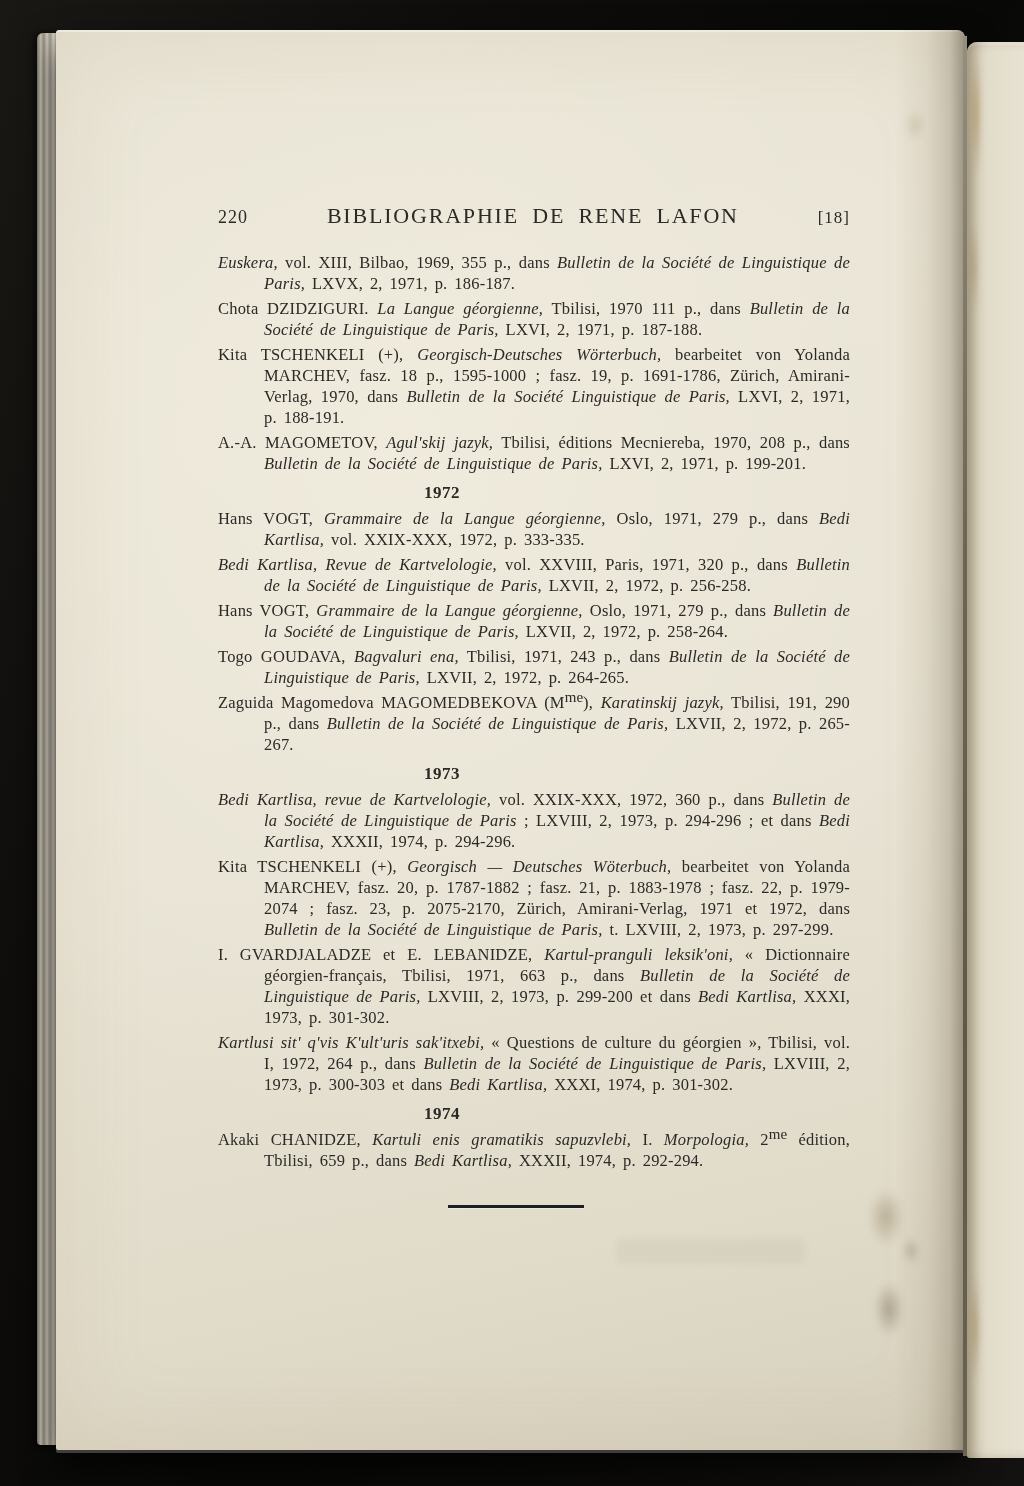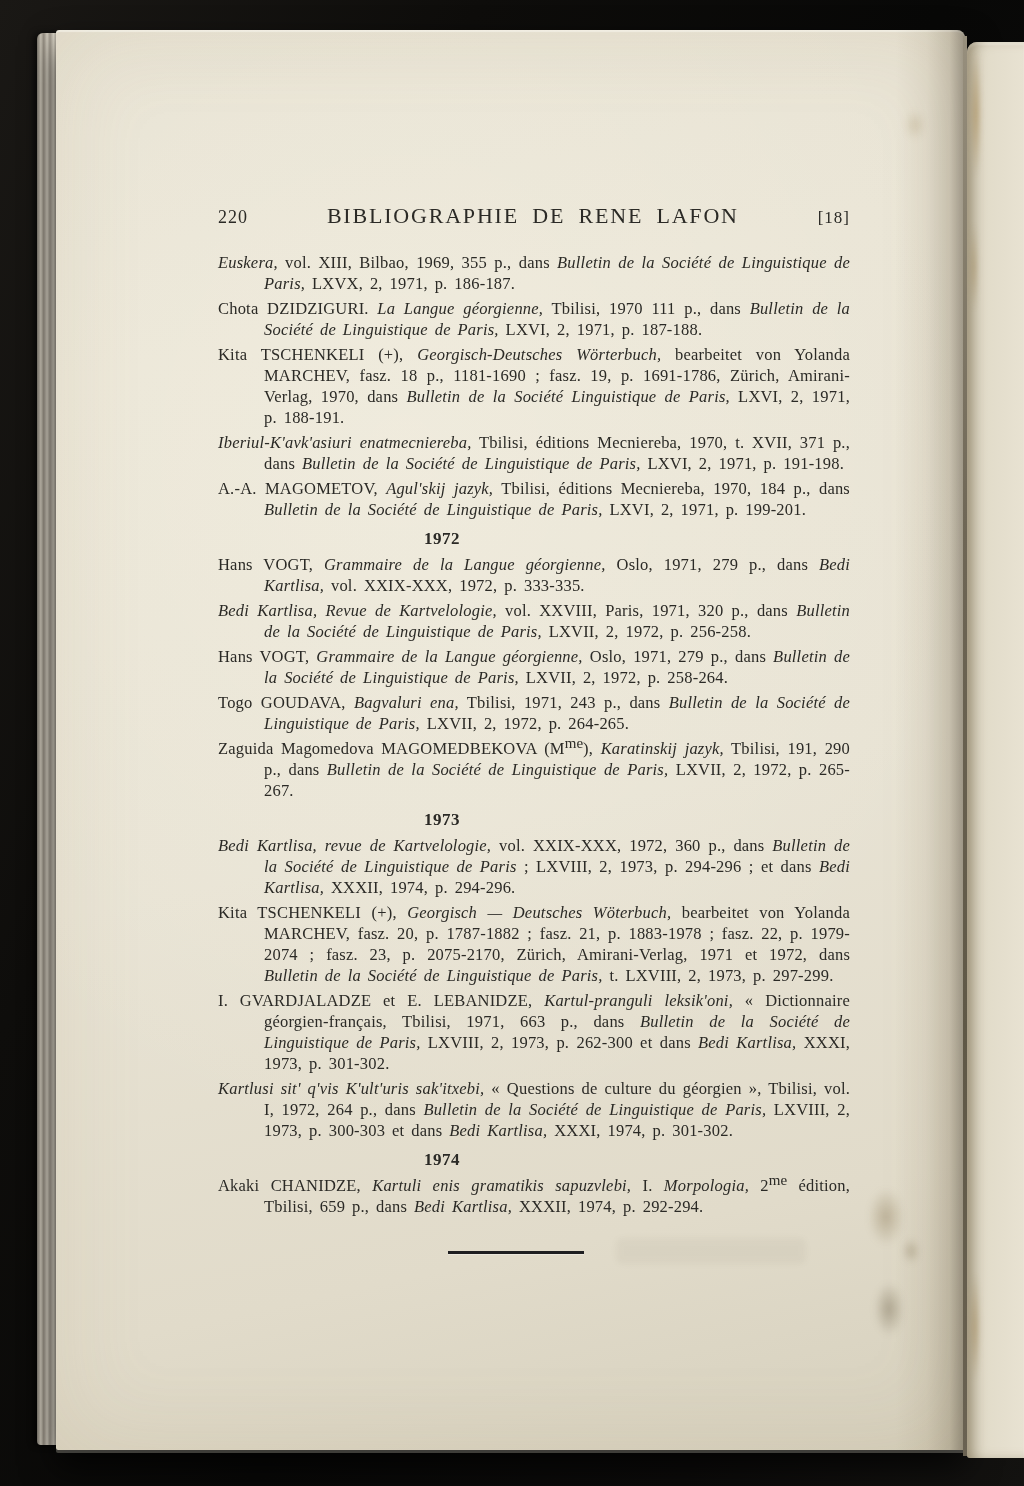--- a/index.html
+++ b/index.html
@@ -91,33 +91,32 @@
     <div class="page-header">
       <span class="page-number">220</span>
       <span class="page-title">BIBLIOGRAPHIE DE RENE LAFON</span>
       <span class="page-ref">[18]</span>
     </div>
 
     <div class="text-block">
 
       <p class="entry"><span class="it">Euskera,</span><span> vol. XIII, Bilbao, 1969, 355 p., dans </span><span class="it">Bulletin de la Société de Linguistique de Paris,</span><span> LXVX, 2, 1971, p. 186-187.</span></p>
         <p class="entry"><span>Chota DZIDZIGURI. </span><span class="it">La Langue géorgienne,</span><span> Tbilisi, 1970 111 p., dans </span><span class="it">Bulletin de la Société de Linguistique de Paris,</span><span> LXVI, 2, 1971, p. 187-188.</span></p>
-        <p class="entry"><span>Kita TSCHENKELI (+), </span><span class="it">Georgisch-Deutsches Wörterbuch,</span><span> bearbeitet von Yolanda MARCHEV, fasz. 18 p., 1181-1690 ; fasz. 19, p. 1691-1786, Zürich, Amirani-Verlag, 1970, dans </span><span class="it">Bulletin de la Société Linguistique de Paris,</span><span> LXVI, 2, 1971, p. 188-191.</span></p>
-        <p class="entry"><span class="it">Iberiul-K'avk'asiuri enatmecniereba,</span><span> Tbilisi, éditions Mecniereba, 1970, t. XVII, 371 p., dans </span><span class="it">Bulletin de la Société de Linguistique de Paris,</span><span> LXVI, 2, 1971, p. 191-198.</span></p>
-        <p class="entry"><span>A.-A. MAGOMETOV, </span><span class="it">Agul'skij jazyk,</span><span> Tbilisi, éditions Mecniereba, 1970, 184 p., dans </span><span class="it">Bulletin de la Société de Linguistique de Paris,</span><span> LXVI, 2, 1971, p. 199-201.</span></p>
+        <p class="entry"><span>Kita TSCHENKELI (+), </span><span class="it">Georgisch-Deutsches Wörterbuch,</span><span> bearbeitet von Yolanda MARCHEV, fasz. 18 p., 1595-1000 ; fasz. 19, p. 1691-1786, Zürich, Amirani-Verlag, 1970, dans </span><span class="it">Bulletin de la Société Linguistique de Paris,</span><span> LXVI, 2, 1971, p. 188-191.</span></p>
+        <p class="entry"><span>A.-A. MAGOMETOV, </span><span class="it">Agul'skij jazyk,</span><span> Tbilisi, éditions Mecniereba, 1970, 208 p., dans </span><span class="it">Bulletin de la Société de Linguistique de Paris,</span><span> LXVI, 2, 1971, p. 199-201.</span></p>
         <div class="year-heading">1972</div>
         <p class="entry"><span>Hans VOGT, </span><span class="it">Grammaire de la Langue géorgienne,</span><span> Oslo, 1971, 279 p., dans </span><span class="it">Bedi Kartlisa,</span><span> vol. XXIX-XXX, 1972, p. 333-335.</span></p>
         <p class="entry"><span class="it">Bedi Kartlisa, Revue de Kartvelologie,</span><span> vol. XXVIII, Paris, 1971, 320 p., dans </span><span class="it">Bulletin de la Société de Linguistique de Paris,</span><span> LXVII, 2, 1972, p. 256-258.</span></p>
         <p class="entry"><span>Hans VOGT, </span><span class="it">Grammaire de la Langue géorgienne,</span><span> Oslo, 1971, 279 p., dans </span><span class="it">Bulletin de la Société de Linguistique de Paris,</span><span> LXVII, 2, 1972, p. 258-264.</span></p>
         <p class="entry"><span>Togo GOUDAVA, </span><span class="it">Bagvaluri ena,</span><span> Tbilisi, 1971, 243 p., dans </span><span class="it">Bulletin de la Société de Linguistique de Paris,</span><span> LXVII, 2, 1972, p. 264-265.</span></p>
         <p class="entry"><span>Zaguida Magomedova MAGOMEDBEKOVA (M</span><sup>me</sup><span>), </span><span class="it">Karatinskij jazyk,</span><span> Tbilisi, 191, 290 p., dans </span><span class="it">Bulletin de la Société de Linguistique de Paris,</span><span> LXVII, 2, 1972, p. 265-267.</span></p>
         <div class="year-heading">1973</div>
         <p class="entry"><span class="it">Bedi Kartlisa, revue de Kartvelologie,</span><span> vol. XXIX-XXX, 1972, 360 p., dans </span><span class="it">Bulletin de la Société de Linguistique de Paris</span><span> ; LXVIII, 2, 1973, p. 294-296 ; et dans </span><span class="it">Bedi Kartlisa,</span><span> XXXII, 1974, p. 294-296.</span></p>
         <p class="entry"><span>Kita TSCHENKELI (+), </span><span class="it">Georgisch — Deutsches Wöterbuch,</span><span> bearbeitet von Yolanda MARCHEV, fasz. 20, p. 1787-1882 ; fasz. 21, p. 1883-1978 ; fasz. 22, p. 1979-2074 ; fasz. 23, p. 2075-2170, Zürich, Amirani-Verlag, 1971 et 1972, dans </span><span class="it">Bulletin de la Société de Linguistique de Paris,</span><span> t. LXVIII, 2, 1973, p. 297-299.</span></p>
-        <p class="entry"><span>I. GVARDJALADZE et E. LEBANIDZE, </span><span class="it">Kartul-pranguli leksik'oni,</span><span> « Dictionnaire géorgien-français, Tbilisi, 1971, 663 p., dans </span><span class="it">Bulletin de la Société de Linguistique de Paris,</span><span> LXVIII, 2, 1973, p. 262-300 et dans </span><span class="it">Bedi Kartlisa,</span><span> XXXI, 1973, p. 301-302.</span></p>
+        <p class="entry"><span>I. GVARDJALADZE et E. LEBANIDZE, </span><span class="it">Kartul-pranguli leksik'oni,</span><span> « Dictionnaire géorgien-français, Tbilisi, 1971, 663 p., dans </span><span class="it">Bulletin de la Société de Linguistique de Paris,</span><span> LXVIII, 2, 1973, p. 299-200 et dans </span><span class="it">Bedi Kartlisa,</span><span> XXXI, 1973, p. 301-302.</span></p>
         <p class="entry"><span class="it">Kartlusi sit' q'vis K'ult'uris sak'itxebi,</span><span> « Questions de culture du géorgien », Tbilisi, vol. I, 1972, 264 p., dans </span><span class="it">Bulletin de la Société de Linguistique de Paris,</span><span> LXVIII, 2, 1973, p. 300-303 et dans </span><span class="it">Bedi Kartlisa,</span><span> XXXI, 1974, p. 301-302.</span></p>
         <div class="year-heading">1974</div>
         <p class="entry"><span>Akaki CHANIDZE, </span><span class="it">Kartuli enis gramatikis sapuzvlebi,</span><span> I. </span><span class="it">Morpologia,</span><span> 2</span><sup>me</sup><span> édition, Tbilisi, 659 p., dans </span><span class="it">Bedi Kartlisa,</span><span> XXXII, 1974, p. 292-294.</span></p>
         <div class="end-rule"></div>
     </div>
 
     <div class="bleed-mark"></div>
 
     <div class="stain" style="left:812px; top:1158px; width:36px; height:58px; background:radial-gradient(closest-side, rgba(120,100,60,.35), rgba(120,100,60,0));"></div>
     <div class="stain" style="left:818px; top:1252px; width:30px; height:54px; background:radial-gradient(closest-side, rgba(95,82,55,.38), rgba(95,82,55,0));"></div>

